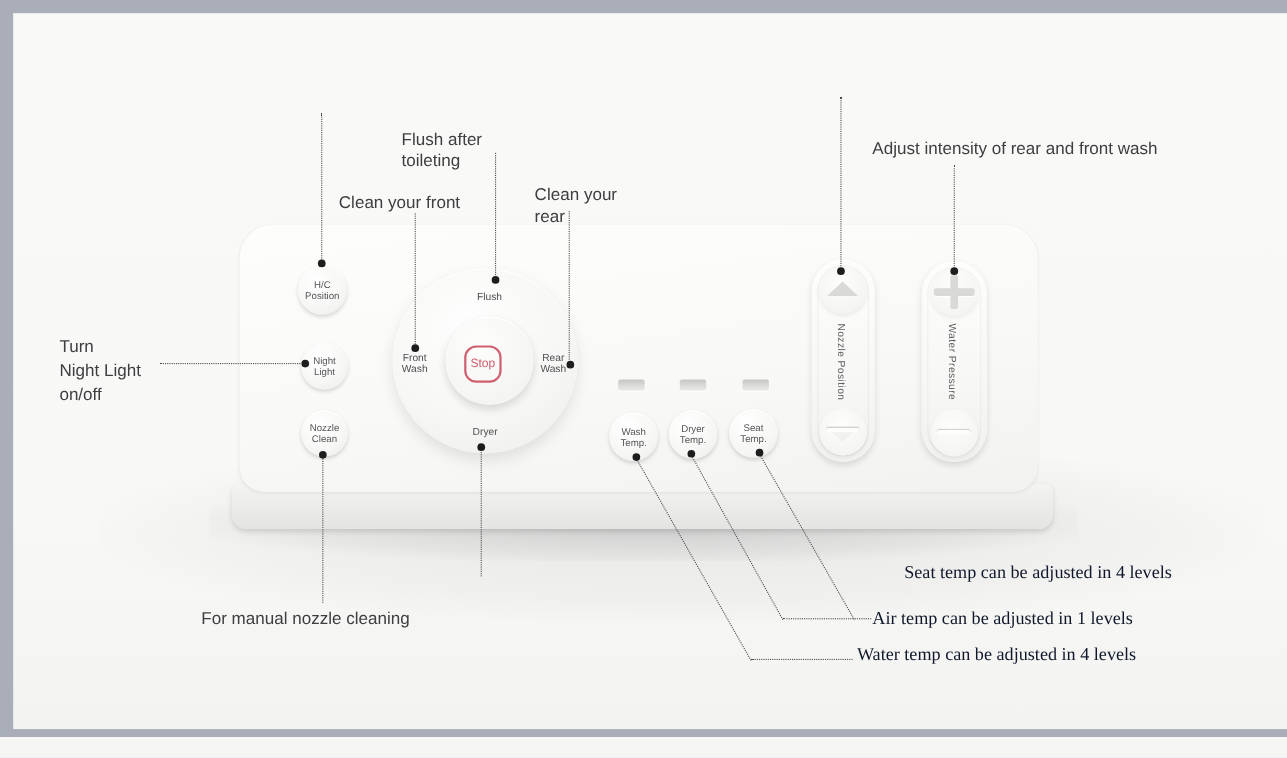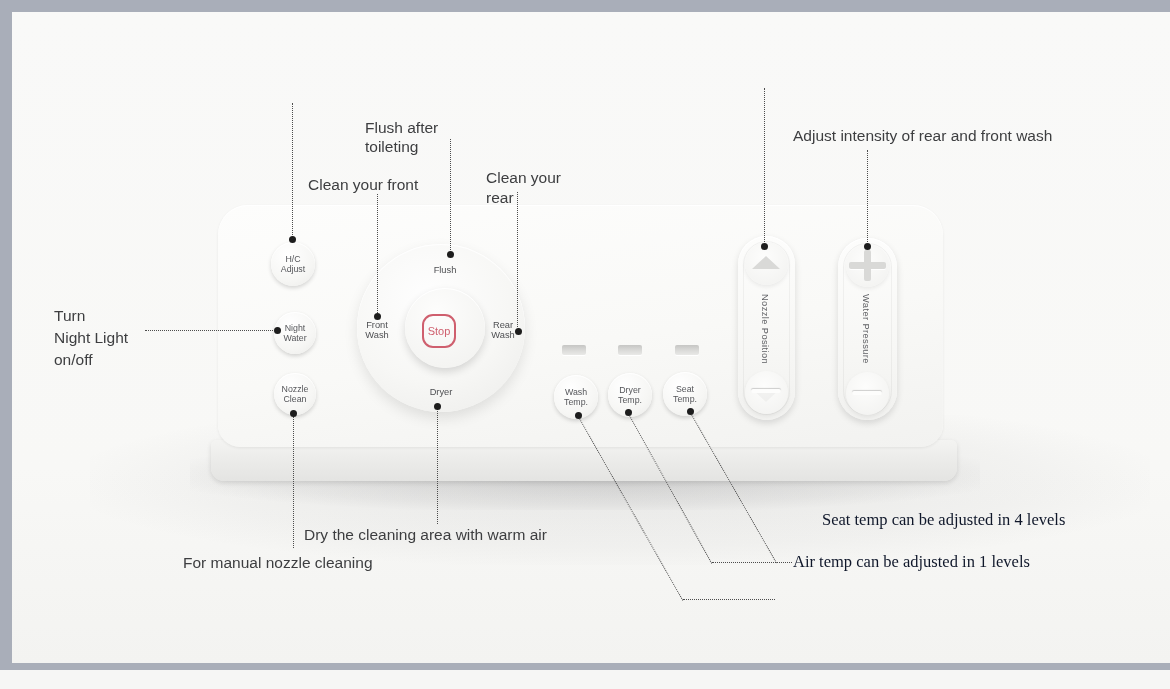--- a/index.html
+++ b/index.html
@@ -78,25 +78,25 @@
 <div id="stage">
   <div class="content"></div>
   <div class="shadow-wide"></div>
   <div class="shadow-core"></div>
 
   <div class="base"></div>
   <div class="panel"></div>
 
   <div class="btn-round" style="left:271px;top:242px;width:44px;height:44px;">
     <span>H/C</span>
-    <span>Adjust</span>
+    <span>Position</span>
   </div>
   <div class="btn-round" style="left:274px;top:312px;width:42px;height:42px;">
     <span>Night</span>
-    <span>Water</span>
+    <span>Light</span>
   </div>
   <div class="btn-round" style="left:274px;top:373px;width:42px;height:42px;">
     <span>Nozzle</span>
     <span>Clean</span>
   </div>
 
   <div class="dial"></div>
   <div class="dial-label" style="left:415px;top:265px;">Flush</div>
   <div class="dial-label" style="left:347px;top:320px;">
     <div>Front</div>
@@ -151,25 +151,25 @@
   <div class="ann" style="left:458px;top:168px;line-height:20px;margin-left:28px;">
     <div>Clean your</div>
       <div>rear</div>
   </div>
   <div class="ann ann-night" style="left:54px;top:305px;">
     <div>Turn</div>
       <div>Night Light</div>
       <div>on/off</div>
   </div>
   <div class="ann" style="left:183px;top:553px;">For manual nozzle cleaning</div>
-  <div class="ann" style="left:304px;top:525px;">Dry the cleaning area with warm air</div>
   <div class="ann" style="left:793px;top:126px;">Adjust intensity of rear and front wash</div>
 
   <div class="ann-serif" style="left:822px;top:510px;">Seat temp can be adjusted in 4 levels</div>
   <div class="ann-serif" style="left:793px;top:552px;">Air temp can be adjusted in 1 levels</div>
+  <div class="ann-serif" style="left:779px;top:585px;">Water temp can be adjusted in 4 levels</div>
 
   <div class="vline" style="left:292px;top:103px;height:134px;"></div>
   <div class="vline" style="left:450px;top:139px;height:111px;"></div>
   <div class="vline" style="left:377px;top:194px;height:119px;"></div>
   <div class="vline" style="left:517px;top:192px;height:135px;"></div>
   <div class="vline" style="left:764px;top:88px;height:154px;"></div>
   <div class="vline" style="left:867px;top:150px;height:92px;"></div>
   <div class="vline" style="left:293px;top:417px;height:131px;"></div>
   <div class="vline" style="left:437px;top:409px;height:115px;"></div>
   <div class="hline" style="left:145px;top:330px;width:128px;"></div>

